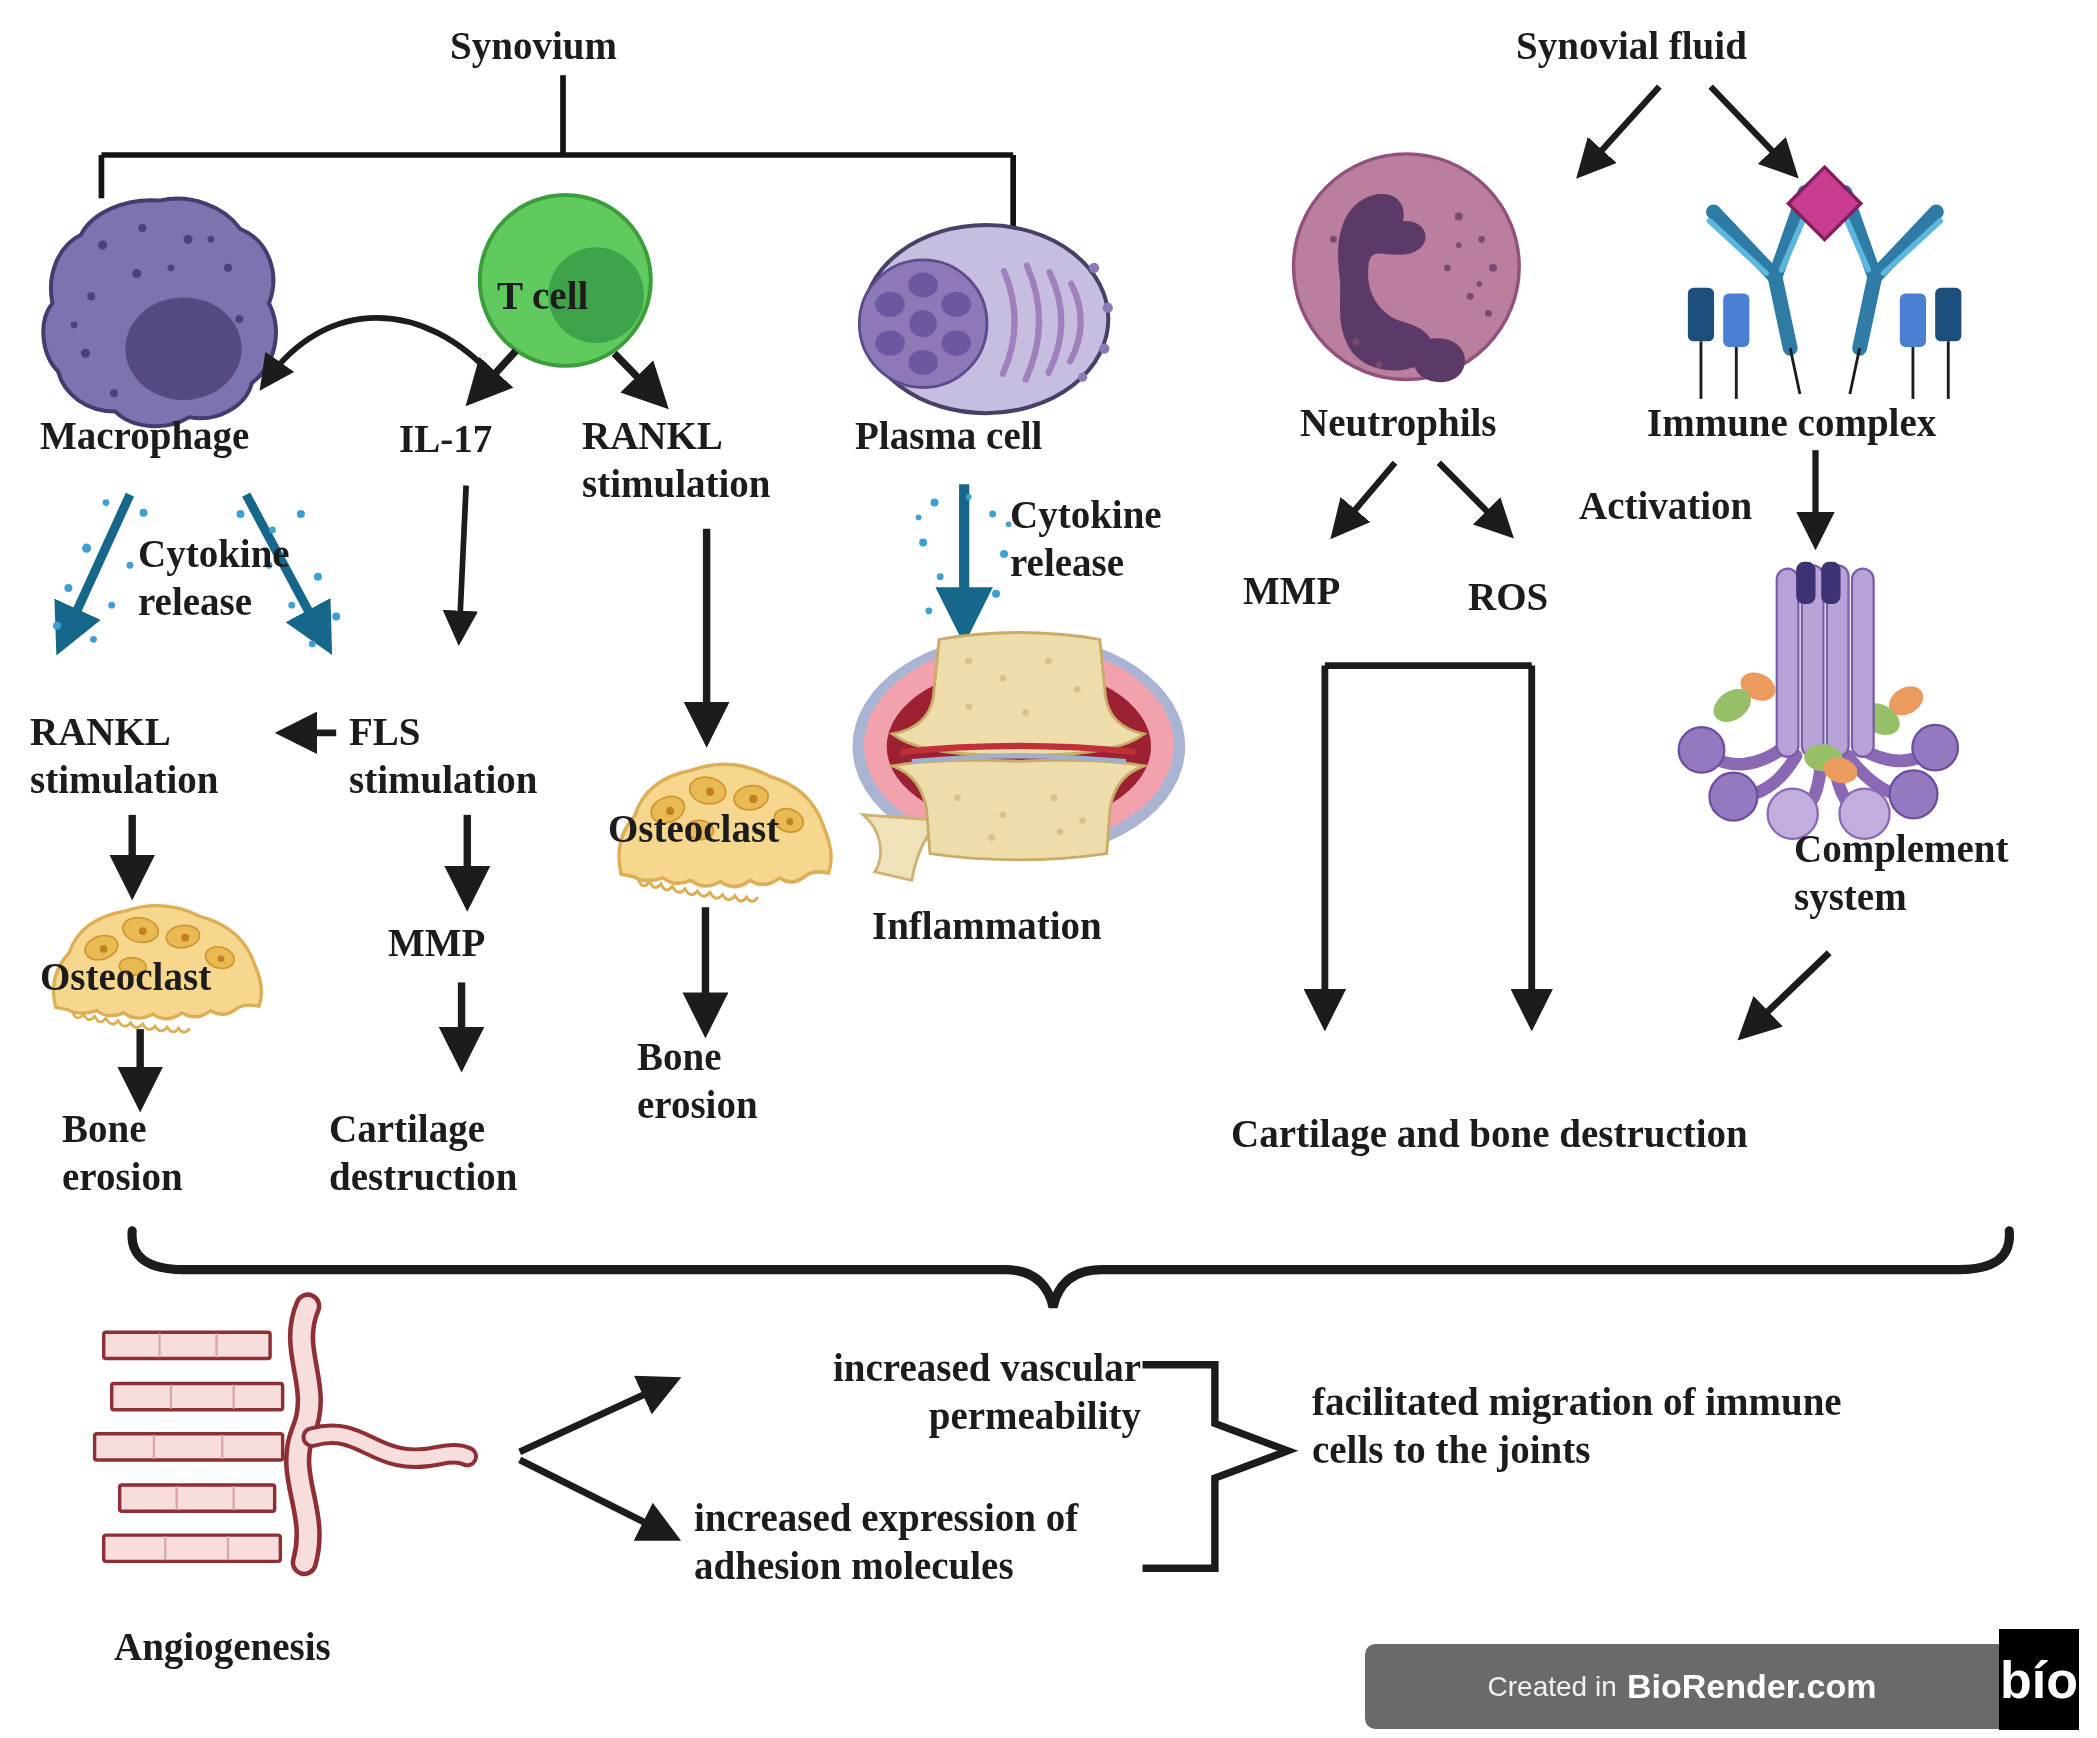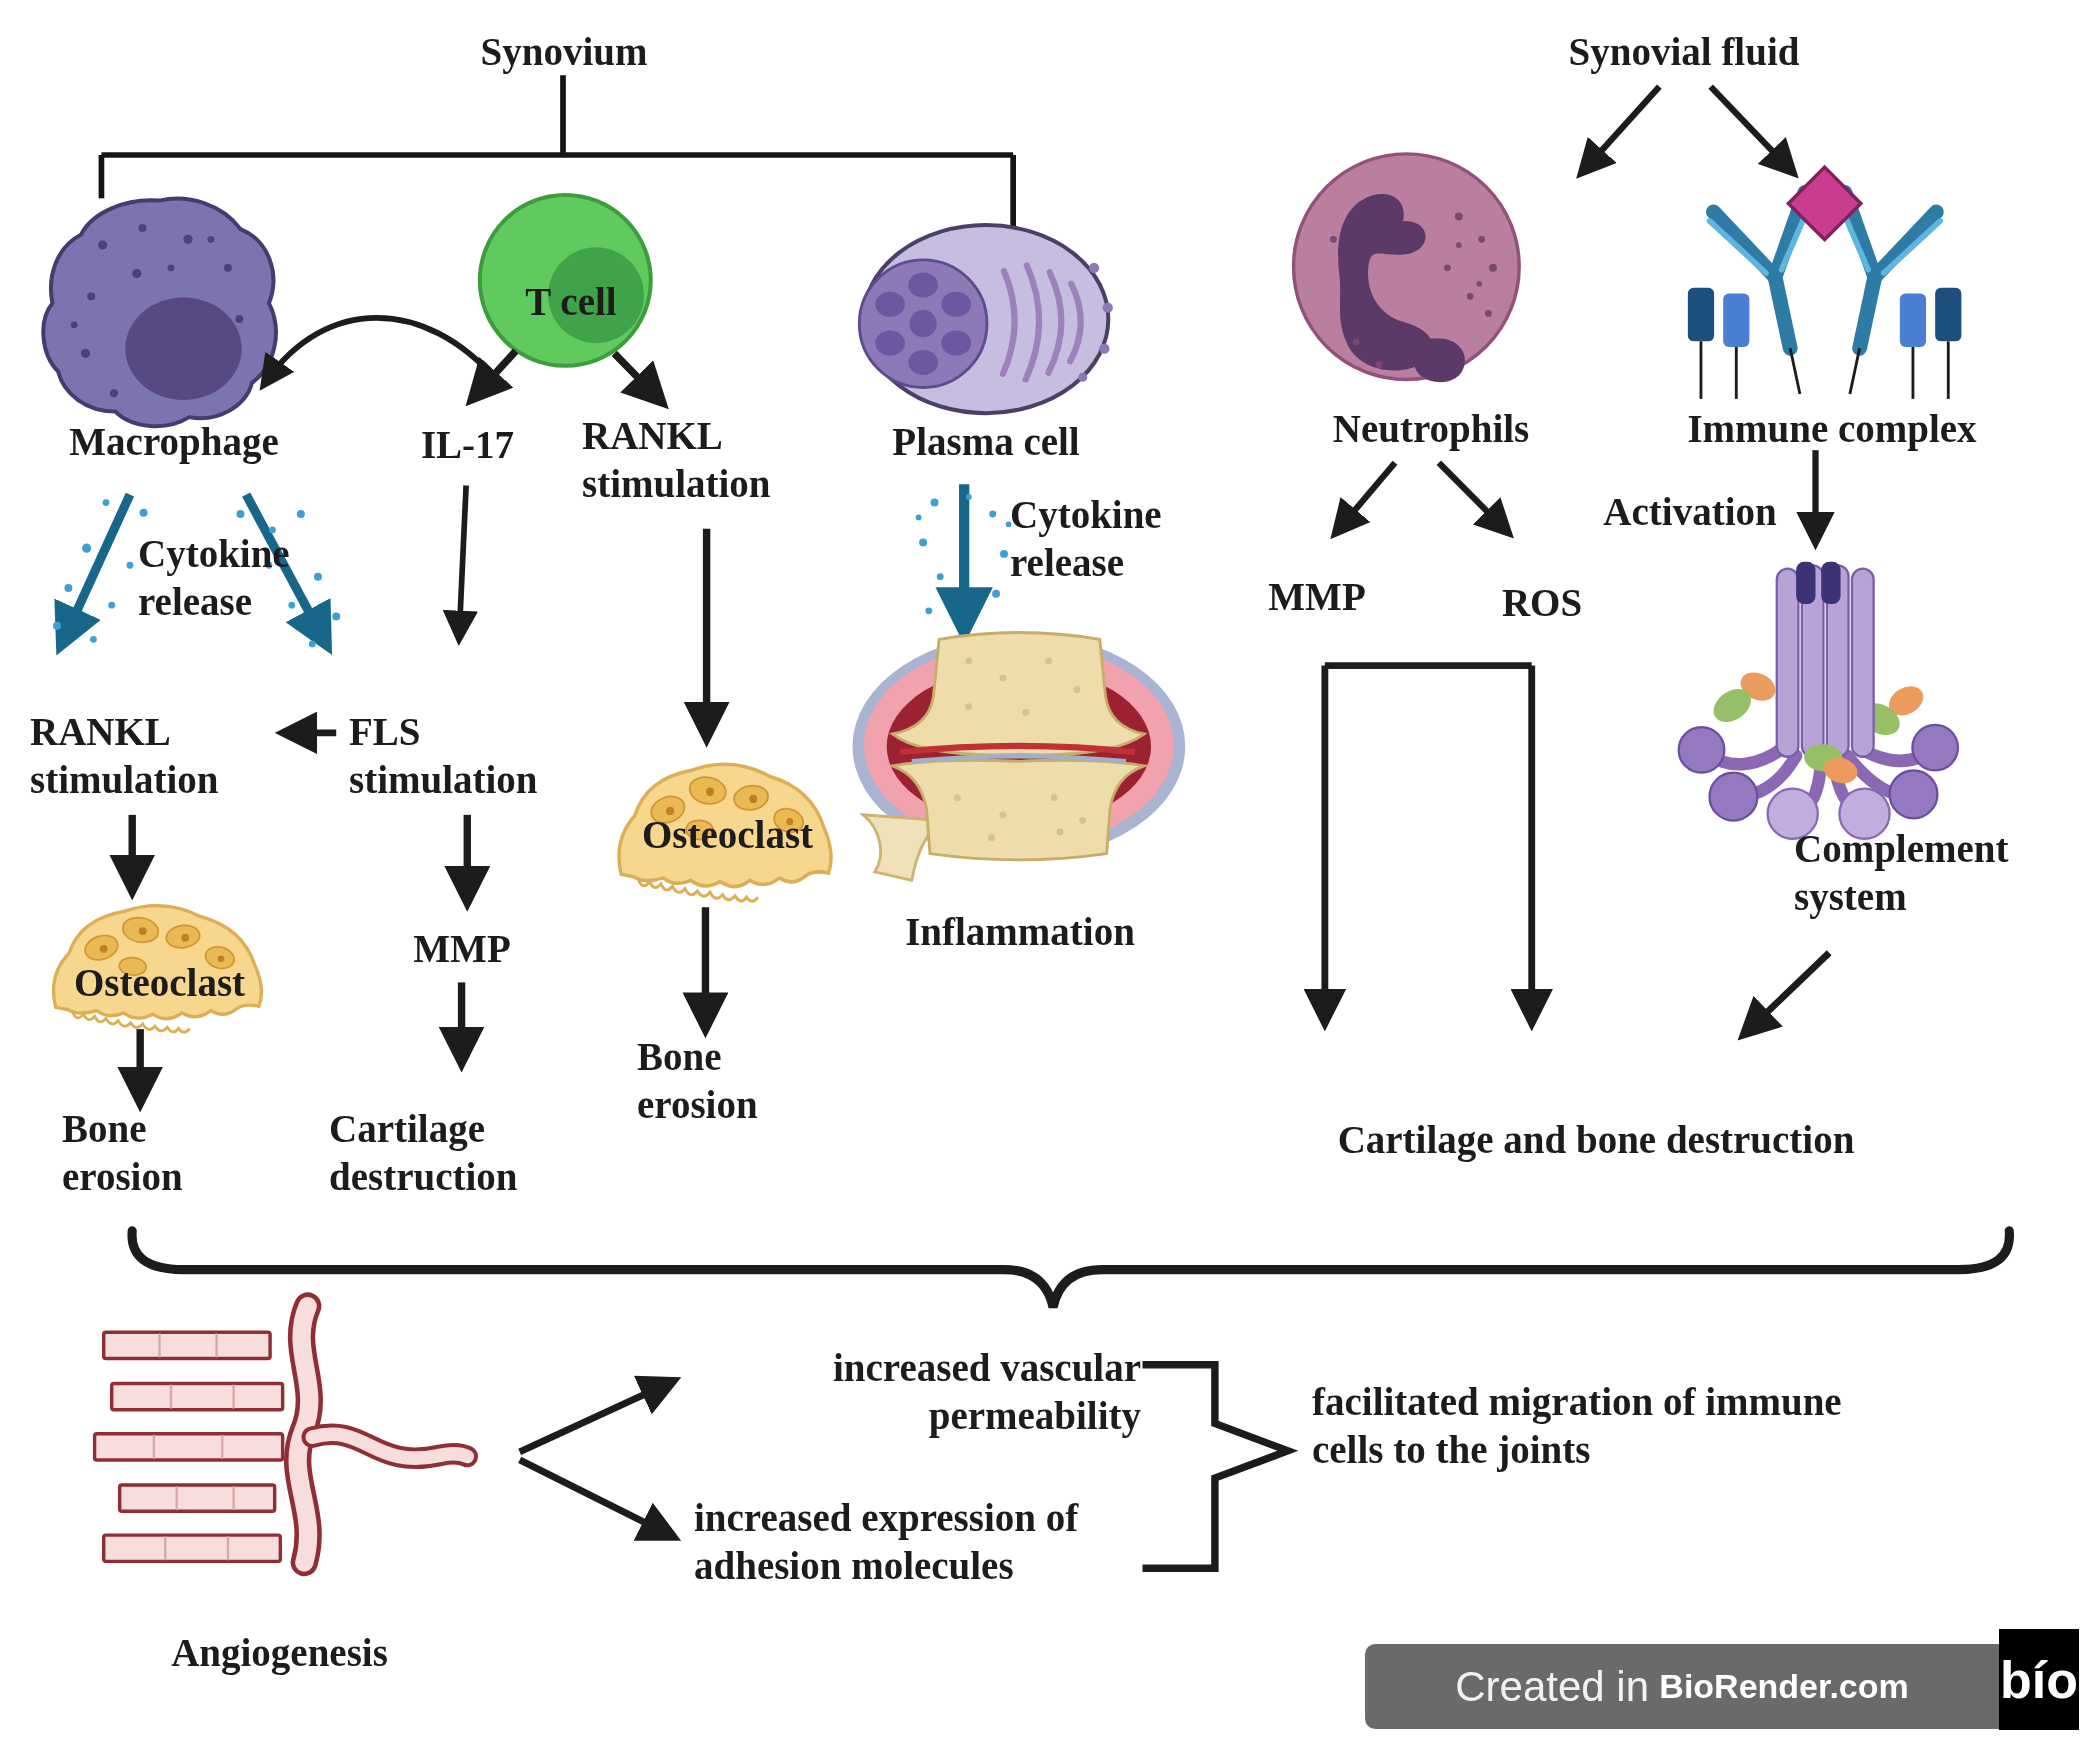--- a/index.html
+++ b/index.html
@@ -1,25 +1,25 @@
 <!DOCTYPE html>
 <html style="font-size:9px"><head>
 <meta charset="utf-8">
 <style>
   html,body{margin:0;padding:0;background:#ffffff;}
   #canvas{position:relative;width:2097px;height:1738px;background:#ffffff;overflow:hidden;
           font-family:"Liberation Serif","DejaVu Serif",serif;}
   #art{position:absolute;left:0;top:0;width:2097px;height:1738px;}
   .lbl{position:absolute;color:#1c1c1c;font-weight:700;font-size:39px;line-height:1.22;
        white-space:pre-line;letter-spacing:0px;}
-  .center{text-align:center;margin-top:6px;}
+  .center{}
   .badge{position:absolute;left:1365px;top:1644px;width:634px;height:85px;
          background:#6a6a6a;border-radius:10.3px 0 0 10.3px;display:flex;align-items:center;
          justify-content:center;font-family:"Liberation Sans","DejaVu Sans",sans-serif;}
-  .badge .t1{color:#f2f2f2;font-size:42px;font-weight:400;}
+  .badge .t1{color:#f2f2f2;font-size:28px;font-weight:400;}
   .badge .t2{color:#ffffff;font-size:34px;font-weight:700;margin-left:10.3px;}
   .bio-box{position:absolute;left:1999px;top:1629px;width:80px;height:101px;background:#000000;
            display:flex;align-items:center;justify-content:center;
            font-family:"Liberation Sans","DejaVu Sans",sans-serif;color:#ffffff;
            font-size:52px;font-weight:700;}
 </style>
 </head>
 <body>
 
 <div id="canvas">

